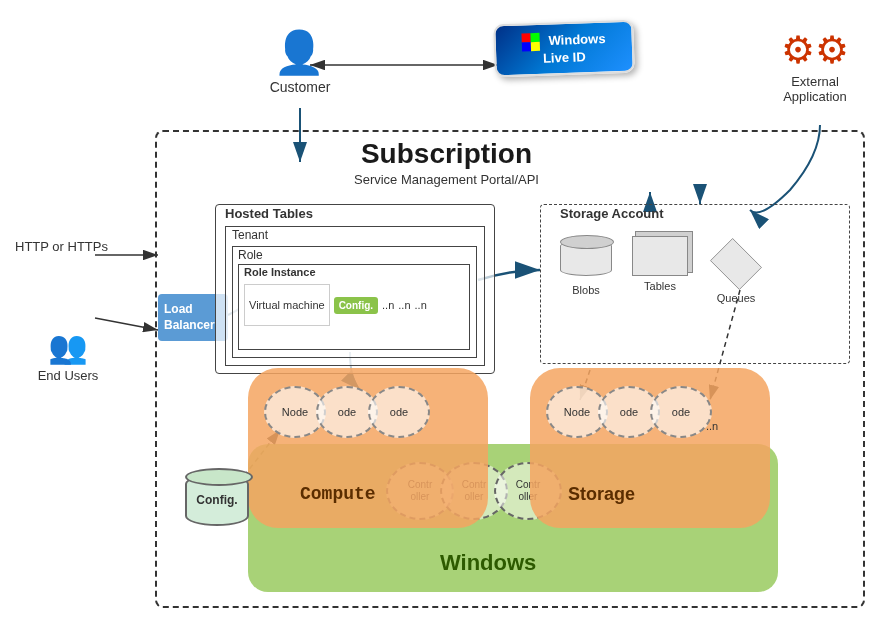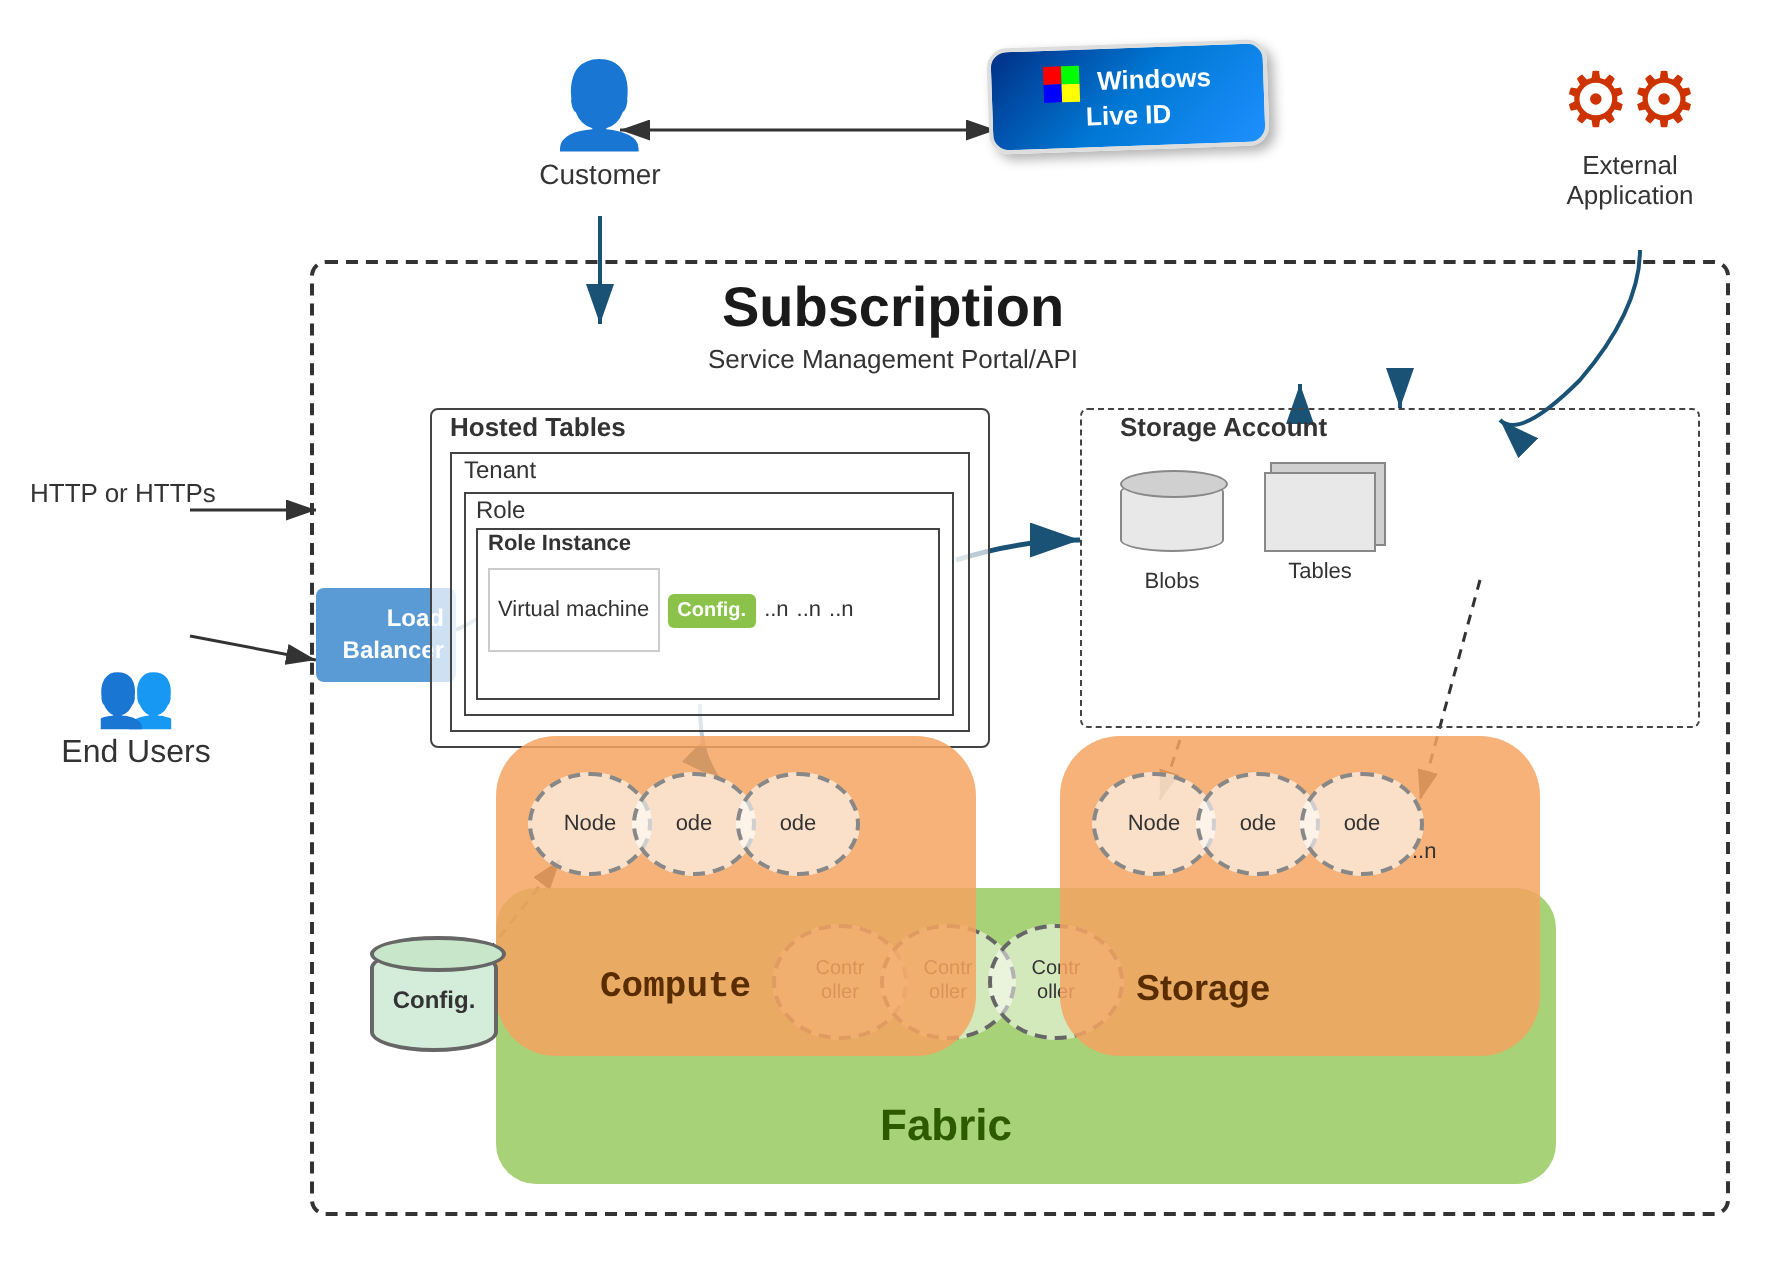--- a/index.html
+++ b/index.html
@@ -103,35 +103,35 @@
       top: 328px;
       left: 18px;
       text-align: center;
       width: 100px;
     }
     .users-icon {
       font-size: 32px;
       color: #444;
     }
     .end-users-label {
-      font-size: 16px;
+      font-size: 13px;
       color: #333;
       margin-top: 2px;
     }
 
     
     .load-balancer-box {
       position: absolute;
       top: 294px;
       left: 158px;
       background: #5b9bd5;
       color: #fff;
       font-size: 12px;
       font-weight: bold;
-      text-align: right;
+      text-align: left;
       padding: 8px 6px;
       border-radius: 4px;
       width: 70px;
       line-height: 1.3;
     }
 
     
     .hosted-service-box {
       position: absolute;
       top: 204px;
@@ -617,23 +617,27 @@
   <div class="blobs-shape">
     <div class="cylinder"></div>
     <div class="shape-label">Blobs</div>
   </div>
 
   <div class="tables-shape">
     <div class="rect-3d"></div>
     <div class="shape-label">Tables</div>
   </div>
 
+  <div class="queues-shape">
+    <div class="diamond"></div>
+    <div class="shape-label">Queues</div>
+  </div>
 
   <div class="fabric-area"></div>
-  <div class="fabric-label">Fabric</div>
+  <div class="fabric-label">Windows</div>
 
   <div class="controller-circle" style="position:absolute;top:462px;left:386px;">
     <span>Contr<br>oller</span>
   </div>
   <div class="controller-circle" style="position:absolute;top:462px;left:440px;">
     <span>Contr<br>oller</span>
   </div>
   <div class="controller-circle" style="position:absolute;top:462px;left:494px;">
     <span>Contr<br>oller</span>
   </div>

